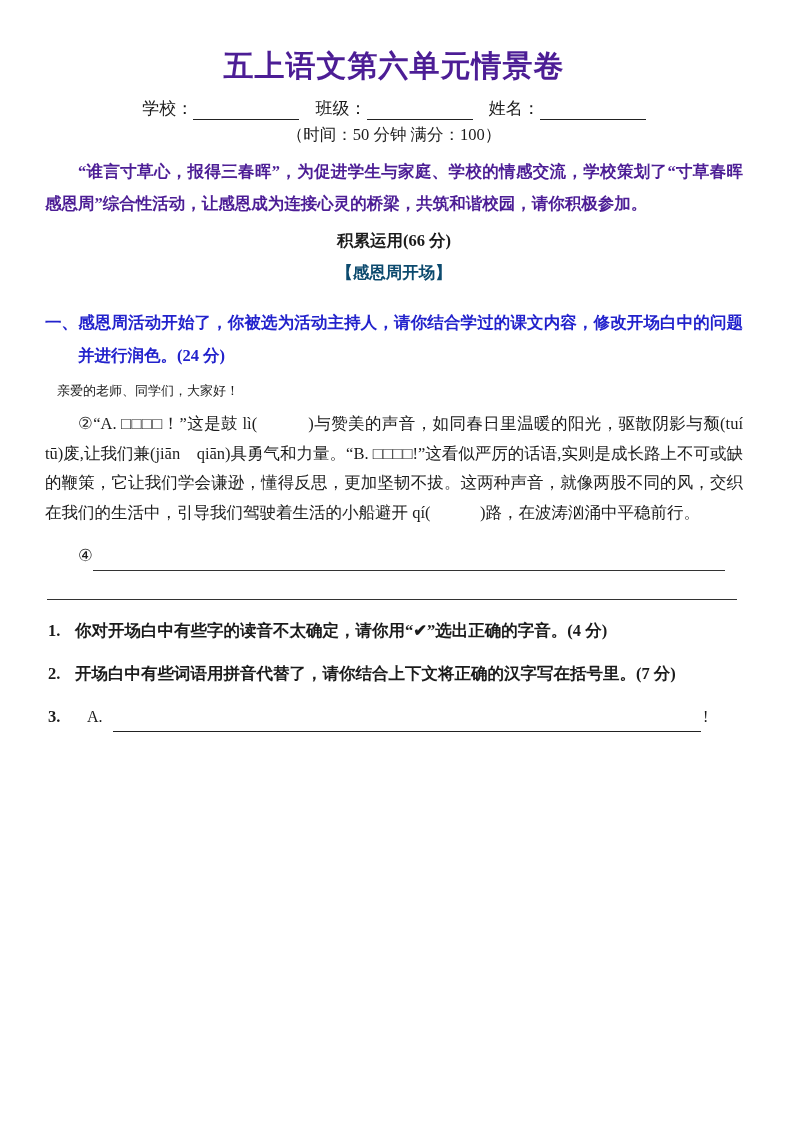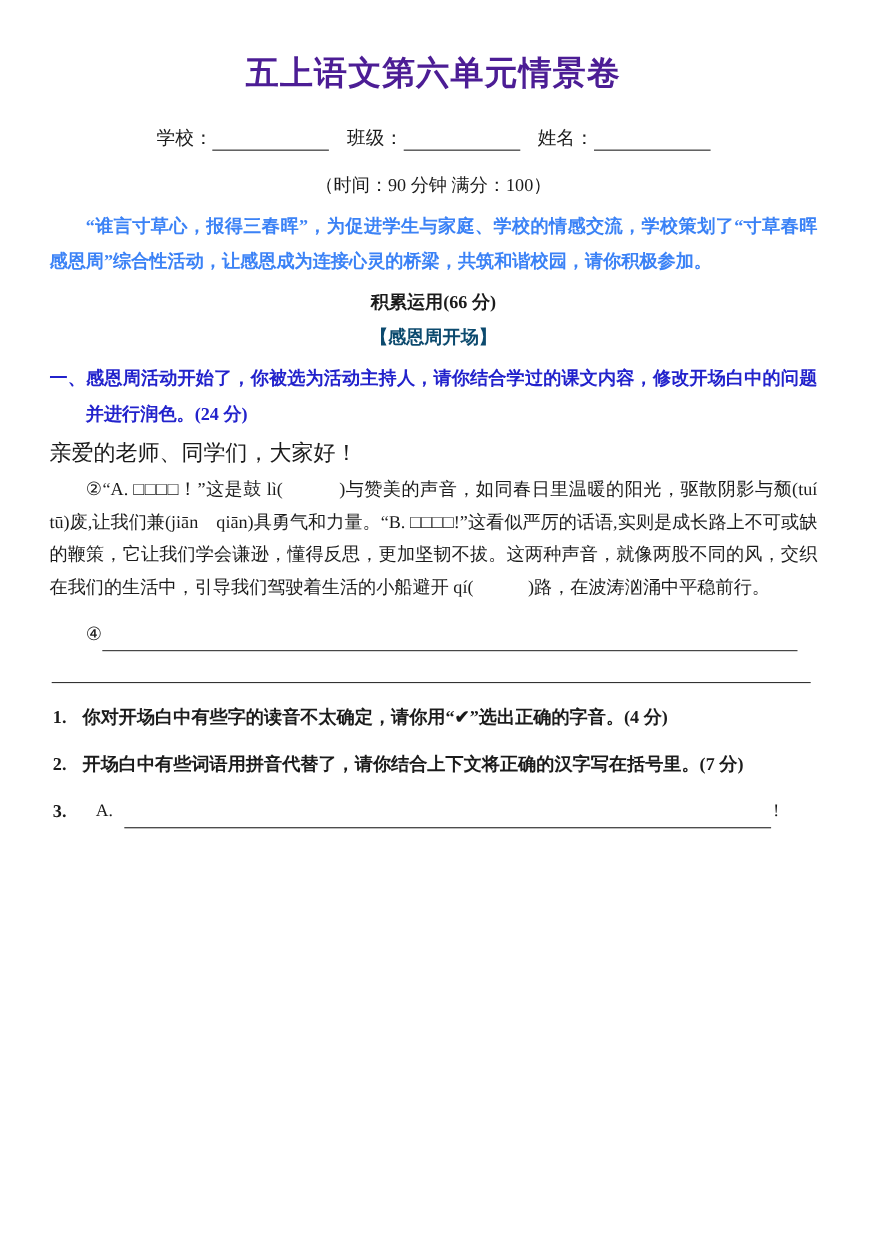--- a/index.html
+++ b/index.html
@@ -19,37 +19,37 @@
     letter-spacing:1px;
     margin:46px 0 10px 0;
   }
 
   .header-line{
     text-align:center;
     font-size:17px;
     margin-bottom:4px;
     white-space:nowrap;
   }
-  .header-field{display:inline-block;margin:17px 6px;}
+  .header-field{display:inline-block;margin:0 6px;}
   .blank{
     display:inline-block;
     border-bottom:1.5px solid #222;
     height:17px;
     vertical-align:bottom;
   }
   .blank.w-name{width:106px;}
 
   .time-line{
     text-align:center;
     font-size:16.5px;
     margin-bottom:10px;
   }
 
   .intro-red{
-    color:#3b82f6;
+    color:#4c1d95;
     font-weight:bold;
     font-size:16.5px;
     line-height:32px;
     text-indent:2em;
     text-align:justify;
     margin:0 0 6px 0;
   }
 
   .center-bold{
     text-align:center;
@@ -61,24 +61,24 @@
   .red{color:#0c4a6e;}
 
   .sec-heading{
     color:#2222cc;
     font-weight:bold;
     font-size:16.5px;
     line-height:33px;
     padding-left:2em;
     text-indent:-2em;
     text-align:justify;
-    margin:5px 0 4px 0;
+    margin:18px 0 4px 0;
   }
 
-  .body-line{font-size:20px;line-height:30px;margin:2px 0;}
+  .body-line{font-size:13px;line-height:30px;margin:2px 12px;}
 
   .para{
     font-size:16.5px;
     line-height:29.5px;
     text-indent:2em;
     text-align:justify;
     margin:3px 0;
   }
   .blank-inline{
     display:inline-block;
@@ -123,21 +123,21 @@
 <div class="page">
 
   <div class="exam-title">五上语文第六单元情景卷</div>
 
   <div class="header-line">
     <span class="header-field"><span>学校：</span><span class="blank w-name"></span></span>
     <span class="header-field"><span>班级：</span><span class="blank w-name"></span></span>
     <span class="header-field"><span>姓名：</span><span class="blank w-name"></span></span>
   </div>
 
-  <div class="time-line">（时间：90 分钟 满分：100）</div>
+  <div class="time-line">（时间：50 分钟 满分：100）</div>
 
   <p class="intro-red">“谁言寸草心，报得三春晖”，为促进学生与家庭、学校的情感交流，学校策划了“寸草春晖感恩周”综合性活动，让感恩成为连接心灵的桥梁，共筑和谐校园，请你积极参加。</p>
 
   <div class="center-bold">积累运用(66 分)</div>
 
   <div class="center-bold red">【感恩周开场】</div>
 
   <div class="sec-heading">一、感恩周活动开始了，你被选为活动主持人，请你结合学过的课文内容，修改开场白中的问题并进行润色。(24 分)</div>
 
   <div class="body-line">亲爱的老师、同学们，大家好！</div>

